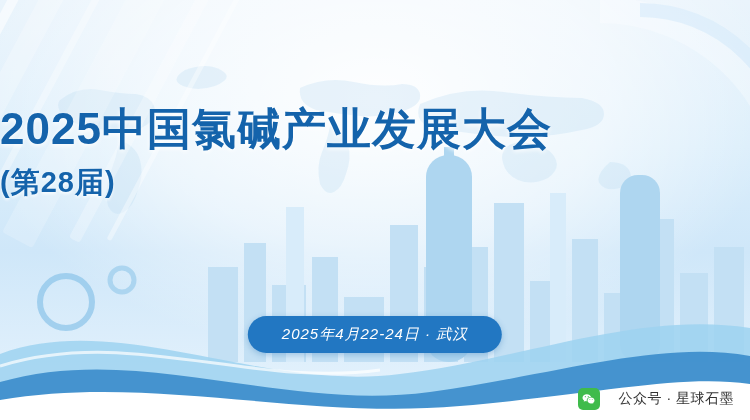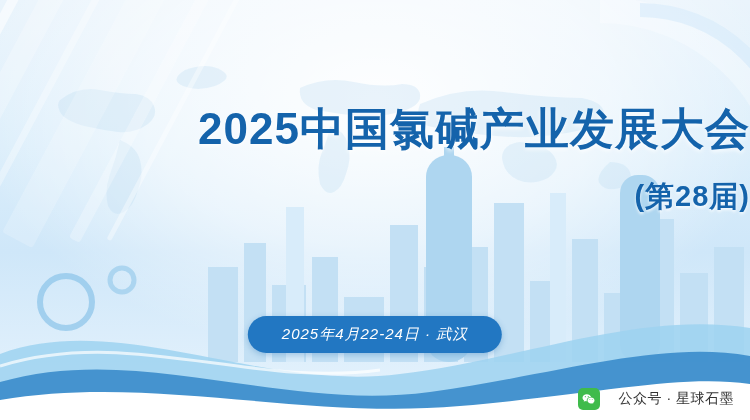--- a/index.html
+++ b/index.html
@@ -28,24 +28,24 @@
 
   
   .rings{position:absolute;left:18px;bottom:60px;width:140px;height:120px;}
   .rings svg{width:100%;height:100%;}
 
   
   .arcs{position:absolute;right:-40px;top:-50px;width:300px;height:260px;opacity:.55;}
   .arcs svg{width:100%;height:100%;}
 
   
-  .title-wrap{position:absolute;left:0;top:104px;width:750px;text-align:right;}
+  .title-wrap{position:absolute;left:0;top:104px;width:750px;text-align:left;}
   .main-title{font-size:44px;line-height:1.12;font-weight:bold;color:#1463ab;letter-spacing:1px;
               text-shadow:0 2px 4px rgba(255,255,255,0.85);}
-  .sub-title{margin-top:24px;font-size:29px;font-weight:bold;color:#1463ab;letter-spacing:1px;
+  .sub-title{margin-top:10px;font-size:29px;font-weight:bold;color:#1463ab;letter-spacing:1px;
              text-shadow:0 2px 3px rgba(255,255,255,0.8);}
 
   .date-pill{position:absolute;left:50%;top:316px;transform:translateX(-50%);
              background:#2277c2;color:#ffffff;font-size:15px;letter-spacing:1px;
              padding:9px 34px;border-radius:20px;white-space:nowrap;
              box-shadow:0 2px 6px rgba(20,99,171,0.30);font-style:italic;}
 
   
   .watermark{position:absolute;right:16px;bottom:10px;display:flex;align-items:center;gap:19px;color:#3b3b3b;font-size:14px;}
   .wechat-badge{width:22px;height:22px;border-radius:5px;background:#3fbb4b;display:flex;align-items:center;justify-content:center;}

